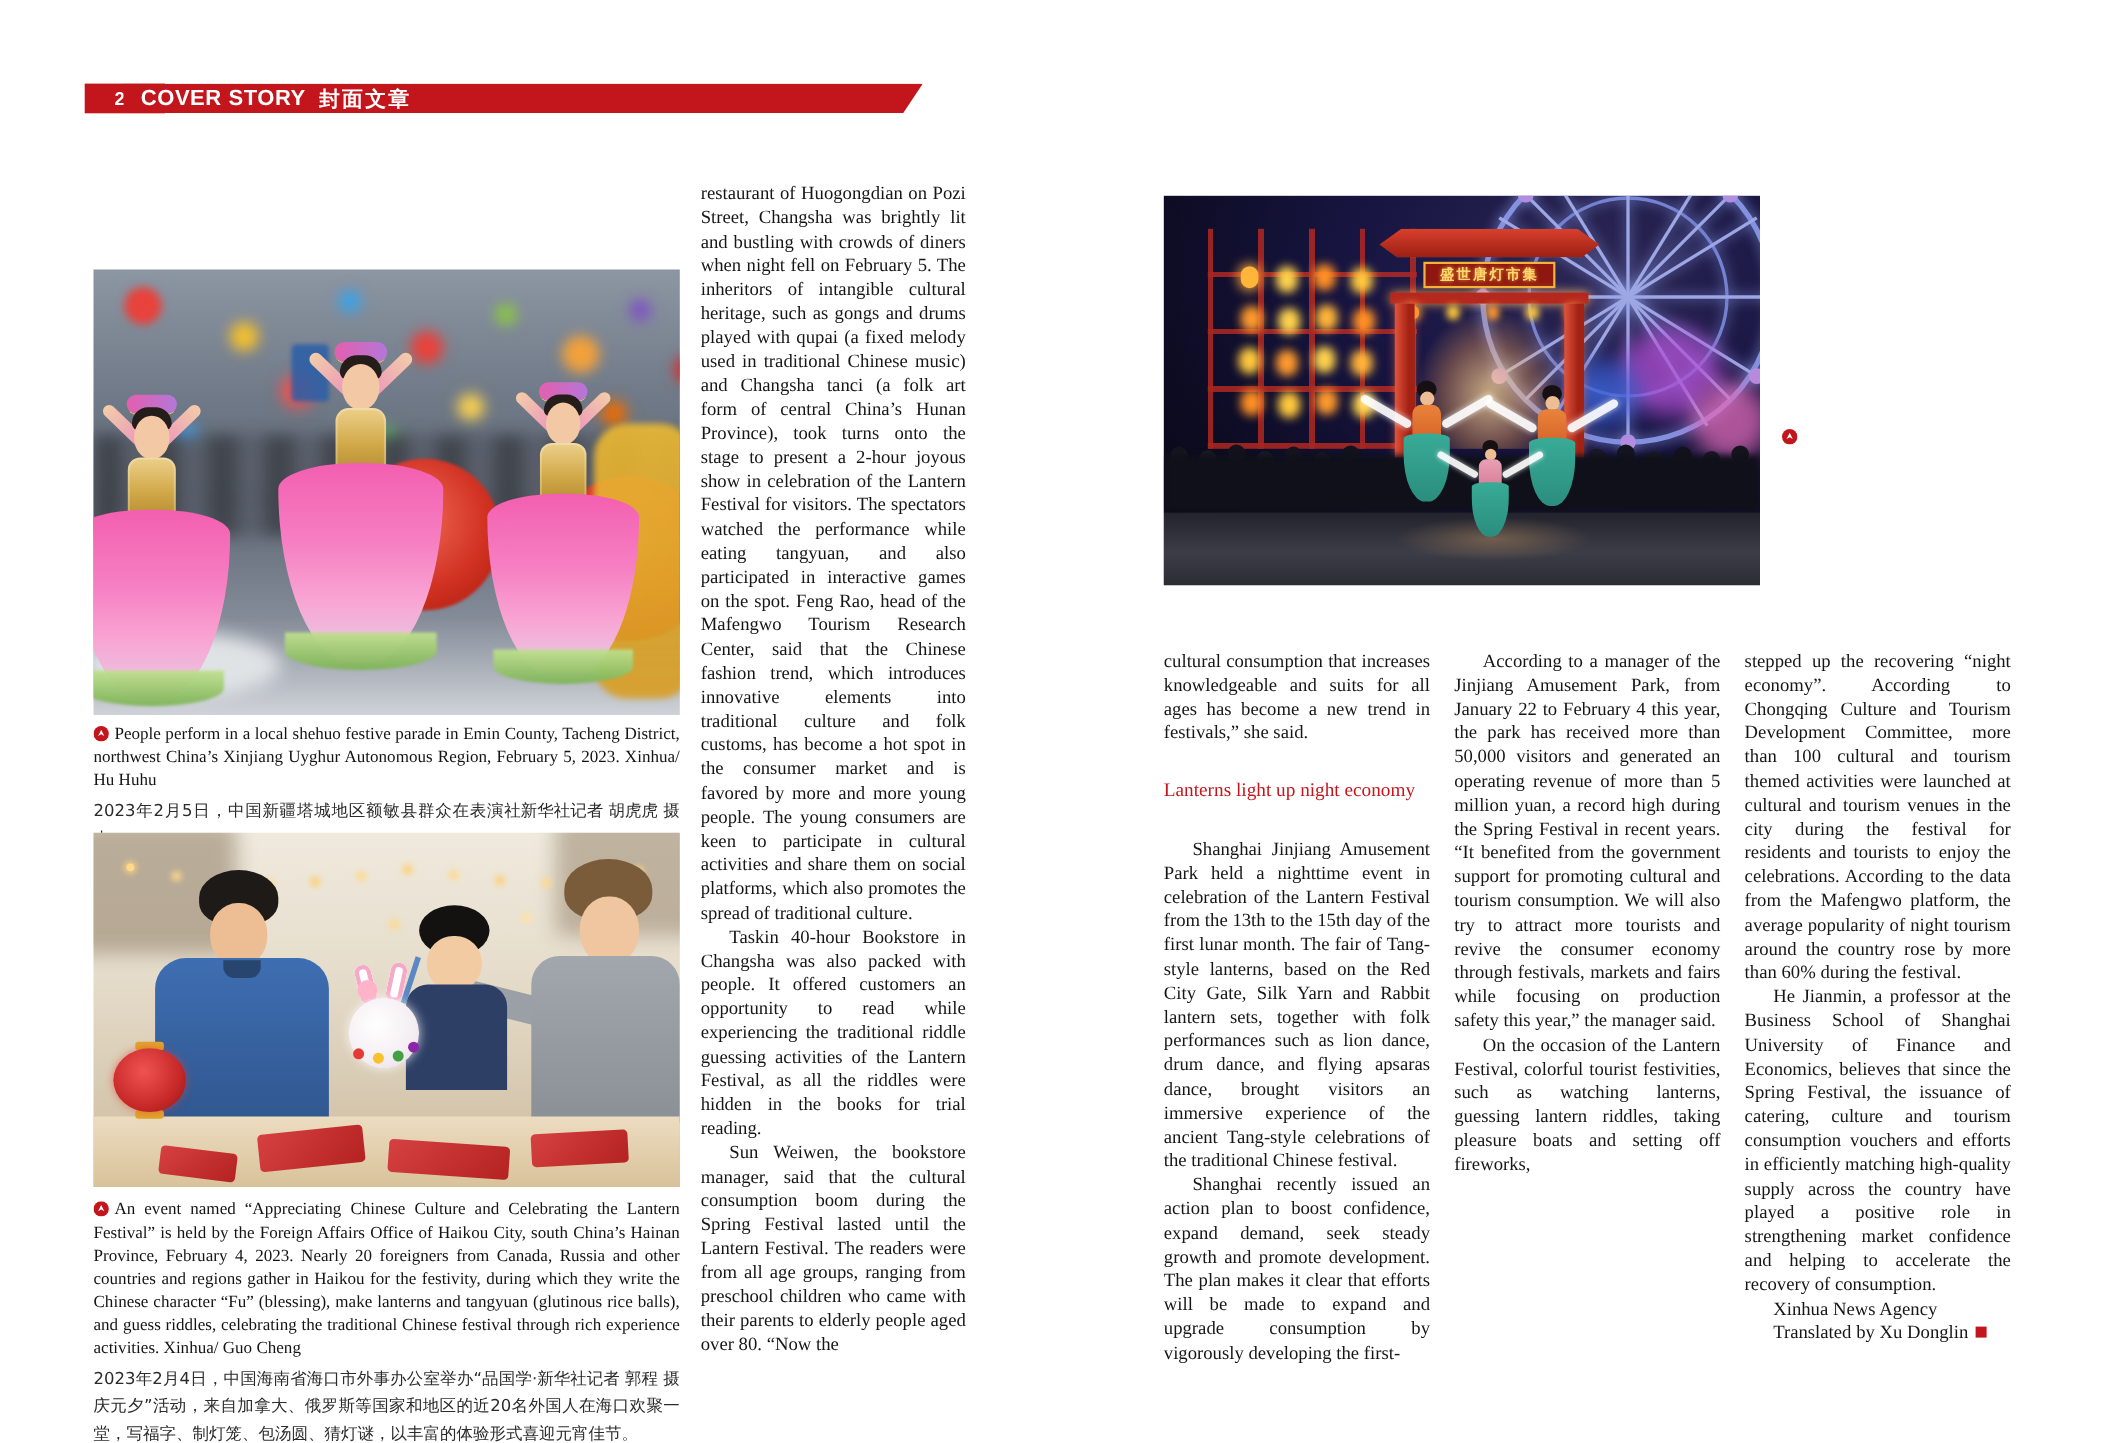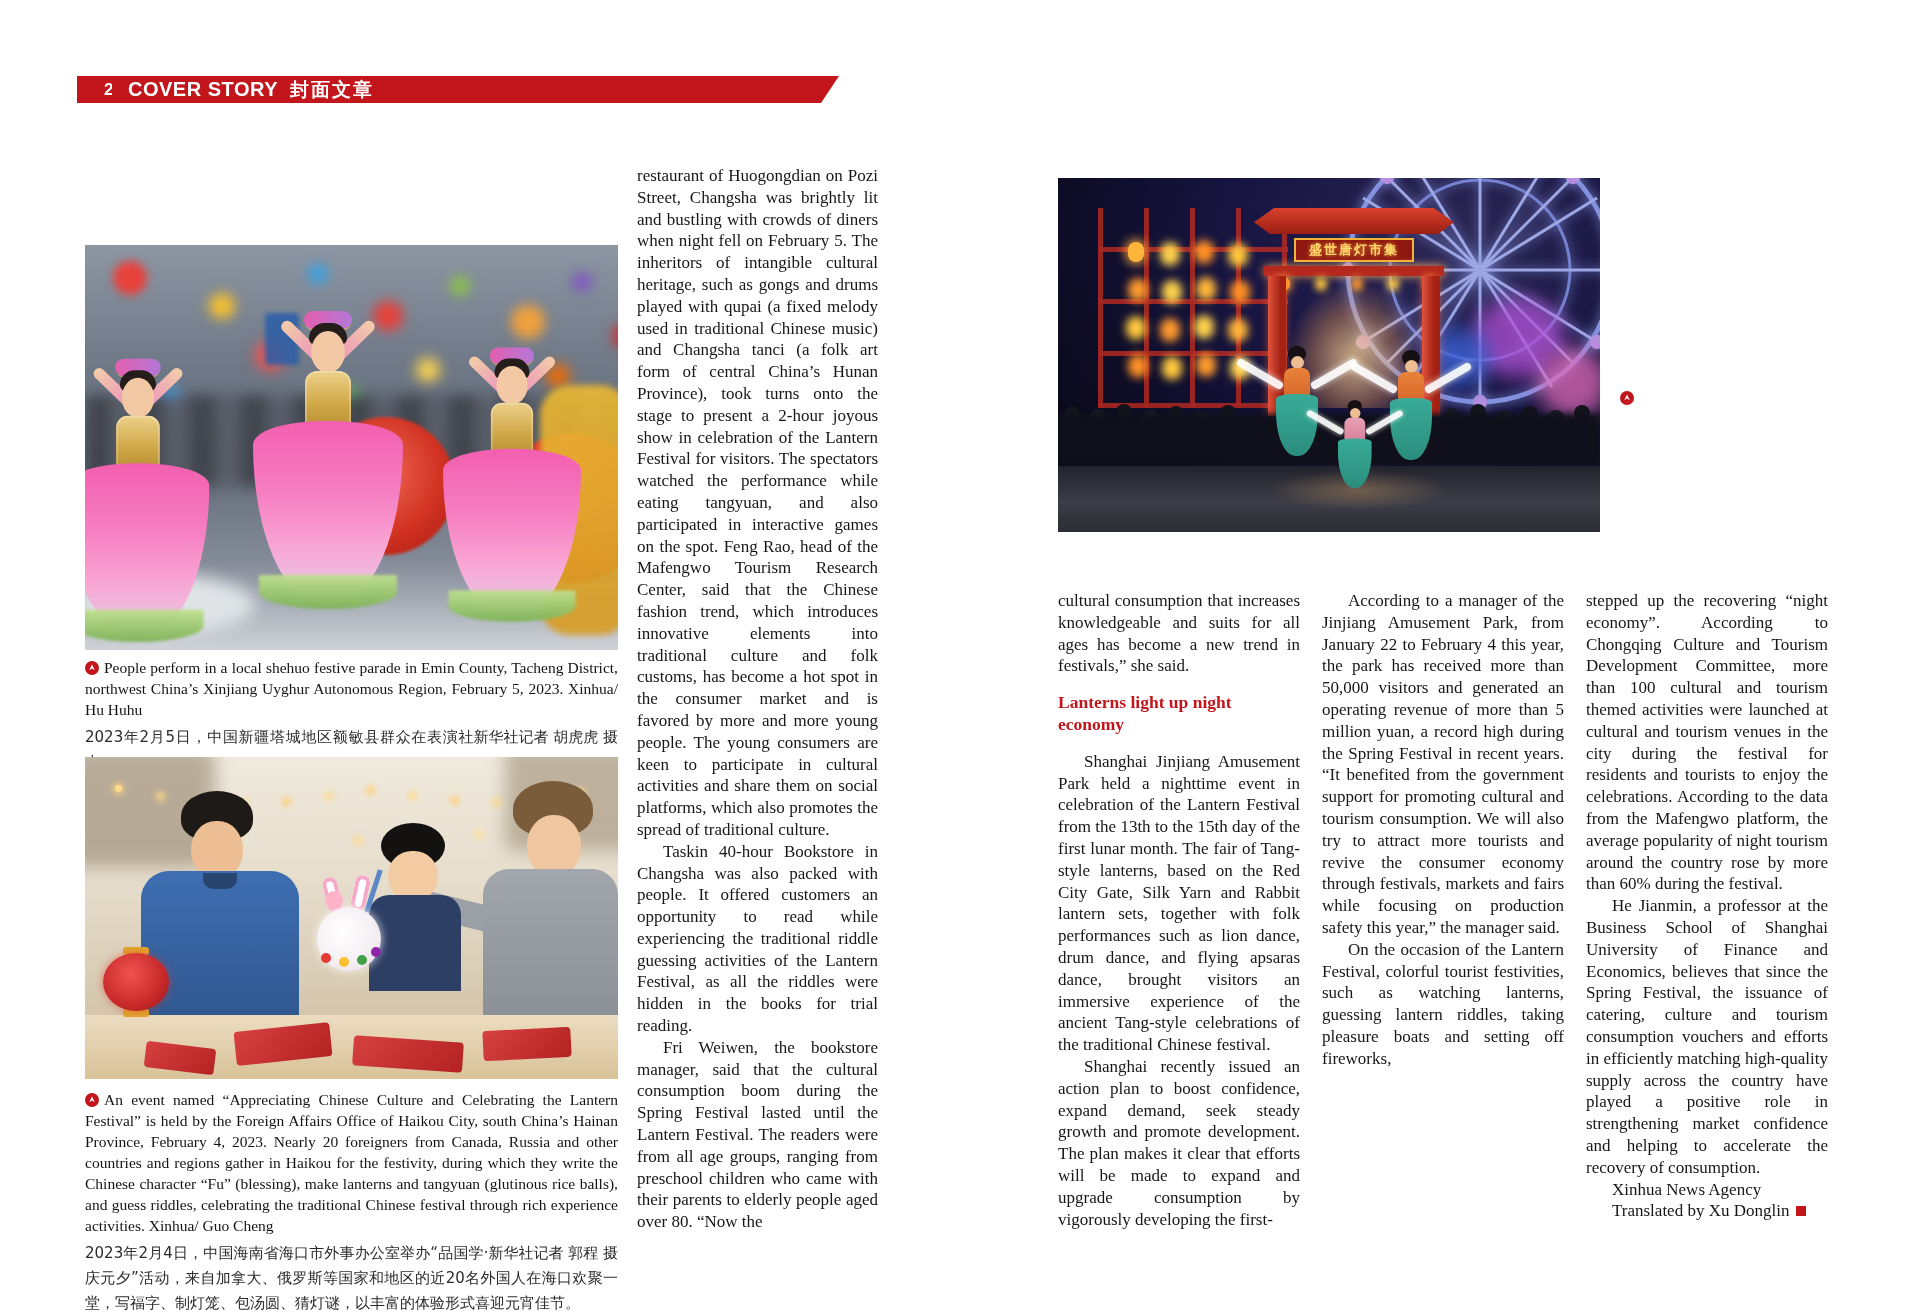--- a/index.html
+++ b/index.html
@@ -28,21 +28,21 @@
 
   
   .bodycol { position:absolute; width:241px; font-size:17px; line-height:21.8px; text-align:justify; }
   .bodycol p { margin:0; }
   .bodycol p.ind { text-indent:26px; }
   #midcol  { left:637px;  top:165px; }
   #colA    { left:1058px; top:590px; width:242px; }
   #colB    { left:1322px; top:590px; width:242px; }
   #colC    { left:1586px; top:590px; width:242px; }
   .red-heading {
-    color:#c3161c; font-weight:bold; font-size:17.5px; margin:15px 0 !important;
+    color:#c3161c; font-weight:normal; font-size:17.5px; margin:31px 0 !important;
     text-align:left;
   }
   .sig { text-indent:26px; text-align:left; }
   .end-sq { display:inline-block; width:10px; height:10px; background:#c3161c; margin-left:7px; }
 
   
   .caption { position:absolute; font-size:15.5px; line-height:21px; text-align:justify; color:#141414; }
   .cap-en { display:inline; }
   .cap-icon { display:inline-block; width:14px; height:14px; vertical-align:-2px; margin-right:5px; }
   .cap-cn { font-size:15px; line-height:25px; margin-top:5px; color:#2b2b2b; text-align:justify; }
@@ -300,21 +300,21 @@
   </span><span class="cap-en">An event named “Appreciating Chinese Culture and Celebrating the Lantern Festival” is held by the Foreign Affairs Office of Haikou City, south China’s Hainan Province, February 4, 2023. Nearly 20 foreigners from Canada, Russia and other countries and regions gather in Haikou for the festivity, during which they write the Chinese character “Fu” (blessing), make lanterns and tangyuan (glutinous rice balls), and guess riddles, celebrating the traditional Chinese festival through rich experience activities. Xinhua/ Guo Cheng</span>
   <div class="cap-cn cnfont">
     <span class="credit">新华社记者 郭程 摄</span>
     <span>2023年2月4日，中国海南省海口市外事办公室举办“品国学·庆元夕”活动，来自加拿大、俄罗斯等国家和地区的近20名外国人在海口欢聚一堂，写福字、制灯笼、包汤圆、猜灯谜，以丰富的体验形式喜迎元宵佳节。</span>
   </div>
 </div>
 
 <div id="midcol" class="bodycol">
   <p>restaurant of Huogongdian on Pozi Street, Changsha was brightly lit and bustling with crowds of diners when night fell on February 5. The inheritors of intangible cultural heritage, such as gongs and drums played with qupai (a fixed melody used in traditional Chinese music) and Changsha tanci (a folk art form of central China’s Hunan Province), took turns onto the stage to present a 2-hour joyous show in celebration of the Lantern Festival for visitors. The spectators watched the performance while eating tangyuan, and also participated in interactive games on the spot. Feng Rao, head of the Mafengwo Tourism Research Center, said that the Chinese fashion trend, which introduces innovative elements into traditional culture and folk customs, has become a hot spot in the consumer market and is favored by more and more young people. The young consumers are keen to participate in cultural activities and share them on social platforms, which also promotes the spread of traditional culture.</p>
   <p class="ind">Taskin 40-hour Bookstore in Changsha was also packed with people. It offered customers an opportunity to read while experiencing the traditional riddle guessing activities of the Lantern Festival, as all the riddles were hidden in the books for trial reading.</p>
-  <p class="ind">Fri Weiwen, the bookstore manager, said that the cultural consumption boom during the Spring Festival lasted until the Lantern Festival. The readers were from all age groups, ranging from preschool children who came with their parents to elderly people aged over 80. “Now the</p>
+  <p class="ind">Sun Weiwen, the bookstore manager, said that the cultural consumption boom during the Spring Festival lasted until the Lantern Festival. The readers were from all age groups, ranging from preschool children who came with their parents to elderly people aged over 80. “Now the</p>
 </div>
 
 <div id="photo3" class="photo">
   <svg class="ab wheel" viewBox="0 0 100 100">
     <circle cx="50" cy="50" r="44" fill="none" stroke="#8f9ff0" stroke-width="1.6"></circle>
     <circle cx="50" cy="50" r="30" fill="none" stroke="#7d8de0" stroke-width="1"></circle>
     <g stroke="#aab6f5" stroke-width="1">
       <line x1="50" y1="6" x2="50" y2="94"></line>
         <line x1="6" y1="50" x2="94" y2="50"></line>
       <line x1="19" y1="19" x2="81" y2="81"></line>

